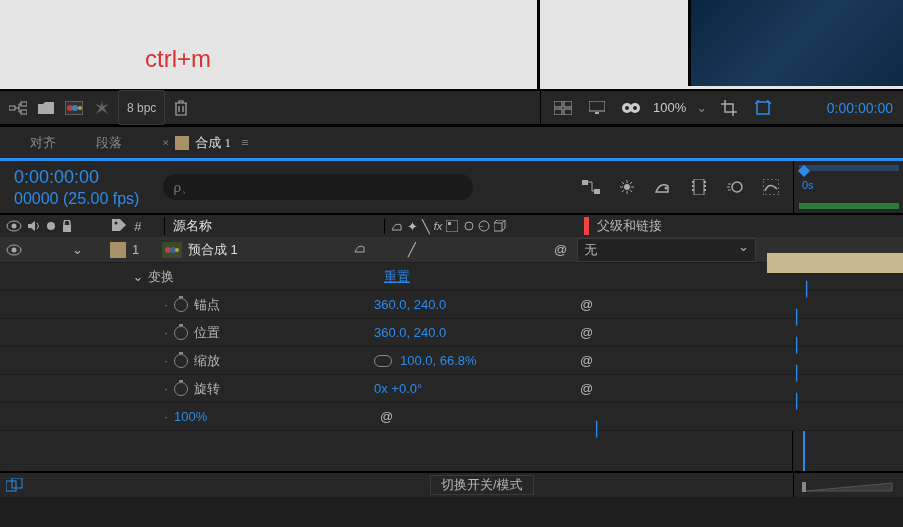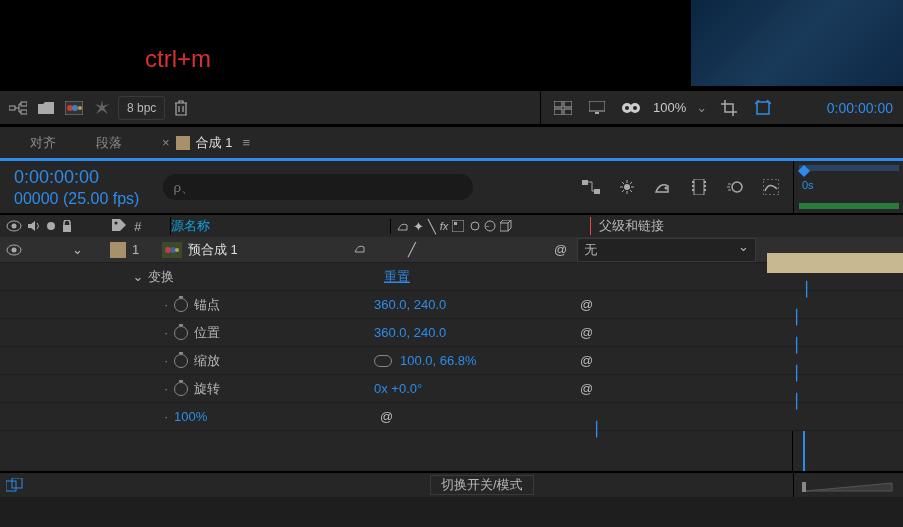--- a/index.html
+++ b/index.html
@@ -7,21 +7,21 @@
   background: #1e1e1e;
   font-family: "Microsoft YaHei", Arial, sans-serif;
   font-size: 13px;
   color: #b8b8b8;
   width: 903px;
   height: 527px;
   overflow: hidden;
 }
 .top-area {
   height: 90px;
-  background: #000000;
+  background: #e5e5e5;
   border-bottom: 1px solid #000;
   position: relative;
 }
 .ctrl-m {
   position: absolute;
   left: 145px;
   top: 45px;
   font-size: 24px;
   color: #d93030;
 }
@@ -74,21 +74,21 @@
   justify-content: center;
   color: #b8b8b8;
   cursor: pointer;
 }
 .bpc-label {
   color: #b8b8b8;
   font-size: 12px;
   padding: 4px 8px;
   border: 1px solid #3a3a3a;
   border-radius: 2px;
-  height: 24px;
+  height: 35px;
   display: flex;
   align-items: center;
 }
 .zoom-val {
   color: #c8c8c8;
   font-size: 13px;
 }
 .timecode-right {
   color: #2d8ceb;
   font-size: 14px;
@@ -102,20 +102,21 @@
   align-items: center;
   padding: 0 10px;
 }
 .tab {
   color: #8a8a8a;
   padding: 4px 20px;
   height: 100%;
   display: flex;
   align-items: center;
   cursor: pointer;
+  font-family: Liberation Serif, serif;
 }
 .tab.active {
   color: #dedede;
 }
 .tab-close {
   color: #8a8a8a;
   margin-right: 6px;
 }
 .tab-icon {
   width: 14px;
@@ -195,37 +196,36 @@
 }
 .col-tagnum {
   width: 60px;
   display: flex;
   align-items: center;
   gap: 8px;
   padding-left: 8px;
 }
 .col-src {
   width: 220px;
-  color: #0ea5e9;
+  color: #e5e5e5;
   border-left: 1px solid #000;
-  padding-left: 0;
-  margin-left: 6px;
+  padding-left: 8px;
 }
 .col-switches {
   width: 200px;
   display: flex;
   align-items: center;
   gap: 4px;
   border-left: 1px solid #000;
   padding-left: 6px;
 }
 .col-parent {
   width: 208px;
   color: #b8b8b8;
-  border-left: 1px solid #ef4444;
+  border-left: 5px solid #ef4444;
   padding-left: 8px;
 }
 .col-timeline {
   flex: 1;
   border-left: 1px solid #000;
 }
 .layer-row {
   display: flex;
   height: 26px;
   background: #2f2f2f;

